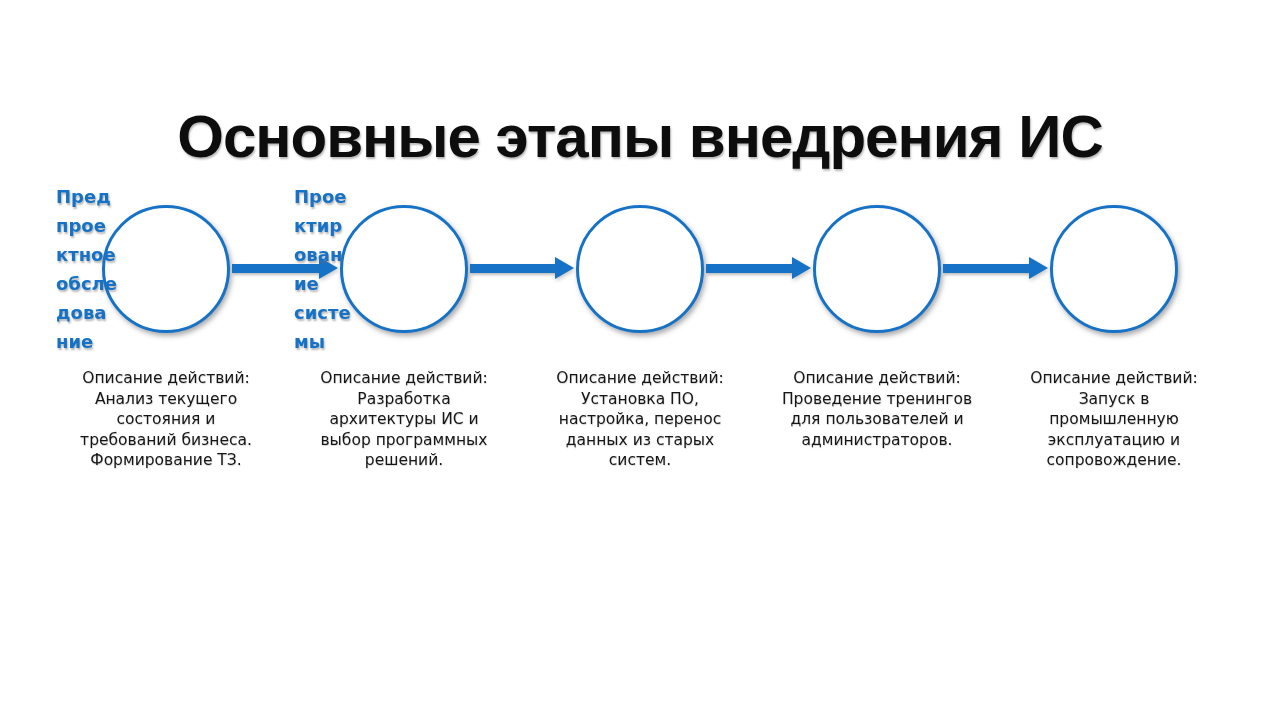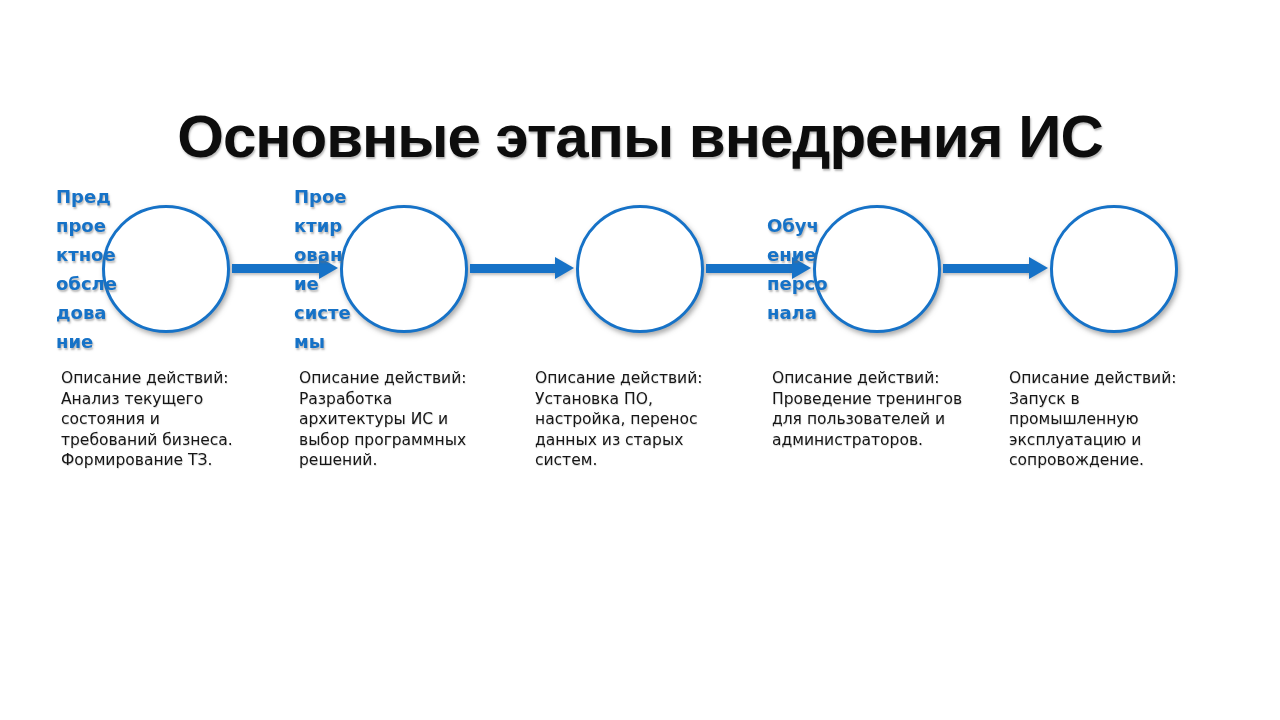--- a/index.html
+++ b/index.html
@@ -61,20 +61,21 @@
     line-height: 29px;
     color: var(--accent);
     text-shadow: 1px 2px 2px rgba(110,110,110,0.5);
     z-index: 3;
   }
   .stage-desc {
     position: absolute;
     left: 5px;
     top: 208px;
     width: 210px;
+    text-align: center;
     white-space: pre-line;
     font-family: "DejaVu Sans", sans-serif;
     font-size: 15.5px;
     line-height: 20.5px;
     color: #161616;
     text-shadow: 0.5px 1px 1px rgba(150,150,150,0.4);
     z-index: 2;
   }
   .arrow {
     position: absolute;
@@ -158,24 +159,20 @@
 систем.</div>
   </section>
 
   <div class="arrow" style="left:706px; width:105px">
     <div class="shaft"></div>
     <div class="head"></div>
   </div>
 
   <section class="stage" style="--cx:877px">
     <div class="circle"></div>
-    <div class="stage-label">Обуч
-ение
-персо
-нала</div>
     <div class="stage-desc">Описание действий:
 Проведение тренингов
 для пользователей и
 администраторов.</div>
   </section>
 
   <div class="arrow" style="left:943px; width:105px">
     <div class="shaft"></div>
     <div class="head"></div>
   </div>

